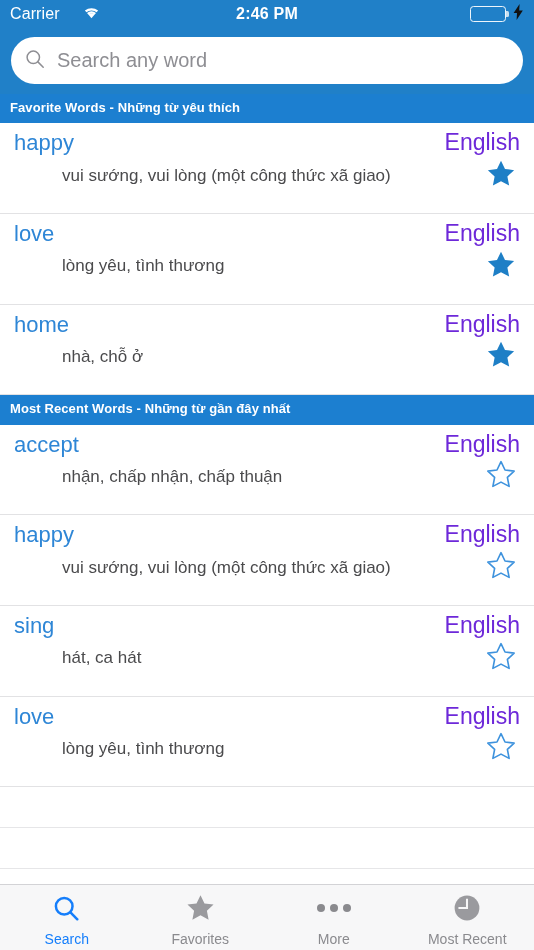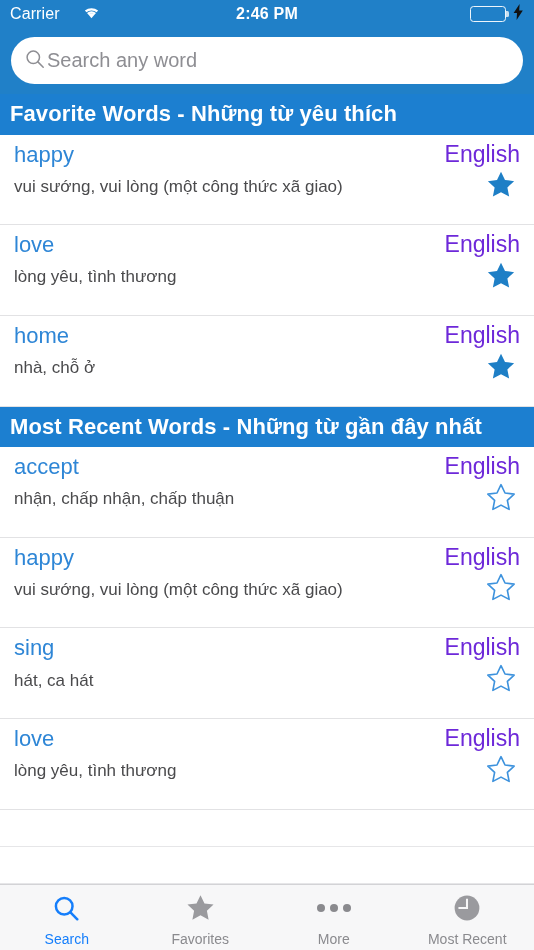--- a/index.html
+++ b/index.html
@@ -90,21 +90,21 @@
     padding: 9px 11px 10px 11px;
     flex: 0 0 auto;
   }
   .searchbox {
     background: #ffffff;
     border-radius: 24px;
     height: 47px;
     display: flex;
     align-items: center;
     padding: 0 14px;
-    gap: 2px;
+    gap: 12px;
   }
   .search-glass { flex: 0 0 auto; display:block; }
   .search-input {
     border: none;
     outline: none;
     background: transparent;
     font-family: "Liberation Sans", "DejaVu Sans", sans-serif;
     font-size: 20px;
     color: #333333;
     width: 100%;
@@ -117,21 +117,21 @@
     flex: 1 1 auto;
     overflow: hidden;
     background: #ffffff;
     display: flex;
     flex-direction: column;
   }
 
   .section-header {
     background: #1c7fd0;
     color: #ffffff;
-    font-size: 22px;
+    font-size: 13px;
     font-weight: 700;
     padding: 6px 10px 7px 10px;
     letter-spacing: 0.1px;
     line-height: 1.25;
   }
 
   .row {
     border-bottom: 1px solid #e2e2e4;
     padding: 5px 14px 21px 14px;
     background: #ffffff;
@@ -152,20 +152,21 @@
     color: #6d28d9;
     font-size: 23px;
     font-weight: 400;
   }
   .row-bottom {
     display: flex;
     align-items: center;
     justify-content: space-between;
     margin-top: 1px;
     min-height: 26px;
+    margin-left: 48px;
   }
   .meaning {
     color: #4a4a4c;
     font-size: 17px;
     line-height: 1.4;
     padding-right: 12px;
   }
   .star { flex: 0 0 auto; display:block; margin-right: 4px; }
 
   .blank-row {

